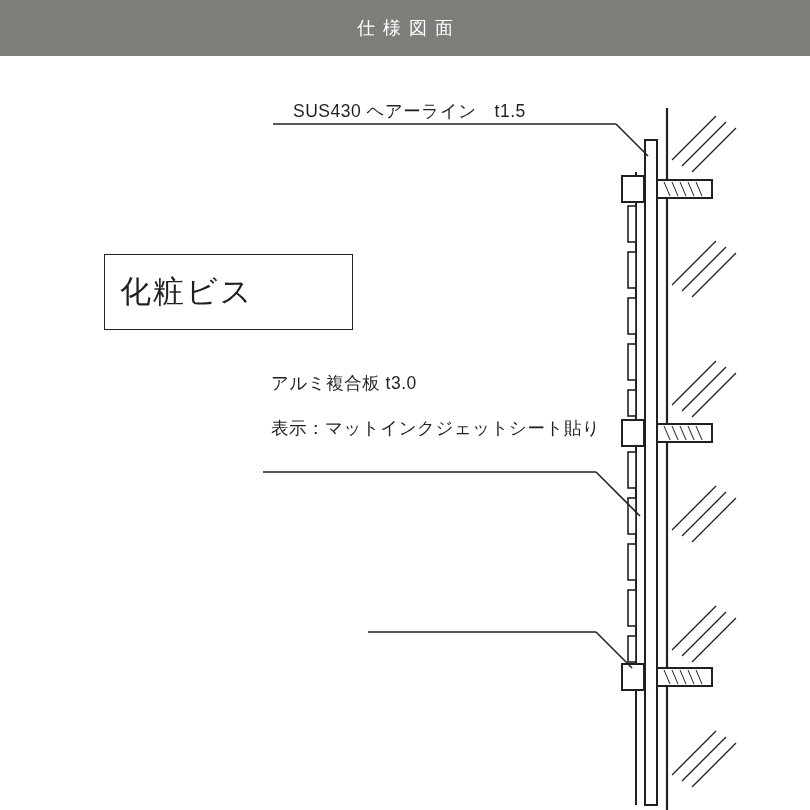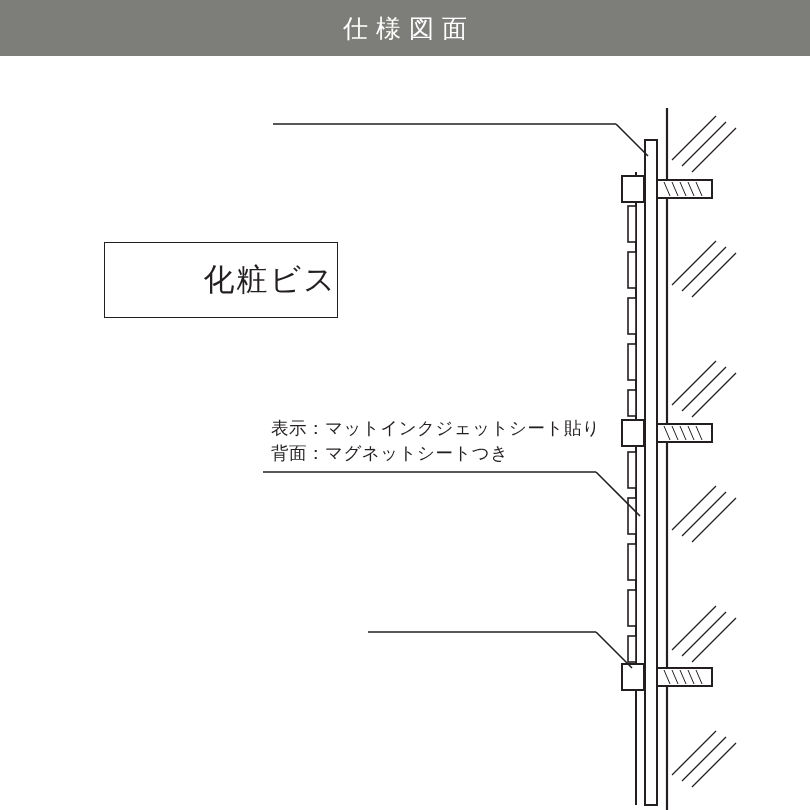--- a/index.html
+++ b/index.html
@@ -28,38 +28,39 @@
     top: 0;
     width: 810px;
     height: 56px;
     background: #7d7d79;
     display: flex;
     align-items: center;
     justify-content: center;
   }
   #header-title {
     color: #ffffff;
-    font-size: 25px;
+    font-size: 18px;
     letter-spacing: 8px;
     font-family: "Liberation Sans", sans-serif;
     text-indent: 8px;
   }
 
   
   #callout-box {
     position: absolute;
     left: 104px;
-    top: 242px;
+    top: 254px;
     width: 232px;
     height: 74px;
     border: 1.5px solid #231f20;
     background: #ffffff;
     display: flex;
     align-items: center;
-    justify-content: flex-end;
+    justify-content: flex-start;
+    padding-left: 15px;
   }
   #callout-label {
     font-size: 31px;
     letter-spacing: 2px;
     color: #231f20;
   }
 
   
   .annot {
     position: absolute;
@@ -212,16 +213,17 @@
       <line x1="368" y1="632" x2="596" y2="632"></line>
       <line x1="596" y1="632" x2="632" y2="668"></line>
     </g>
 
   </svg>
 
   <div id="callout-box">
     <span id="callout-label">化粧ビス</span>
   </div>
 
+  <div class="annot" id="label-sus">SUS430 ヘアーライン　t1.5</div>
+  <div class="annot" id="label-alumi-1">アルミ複合板 t3.0</div>
   <div class="annot" id="label-alumi-2">表示：マットインクジェットシート貼り</div>
-  <div class="annot" id="label-alumi-3">背面：マグネットシートつき</div>
 
 </div>
 
 </body></html>

